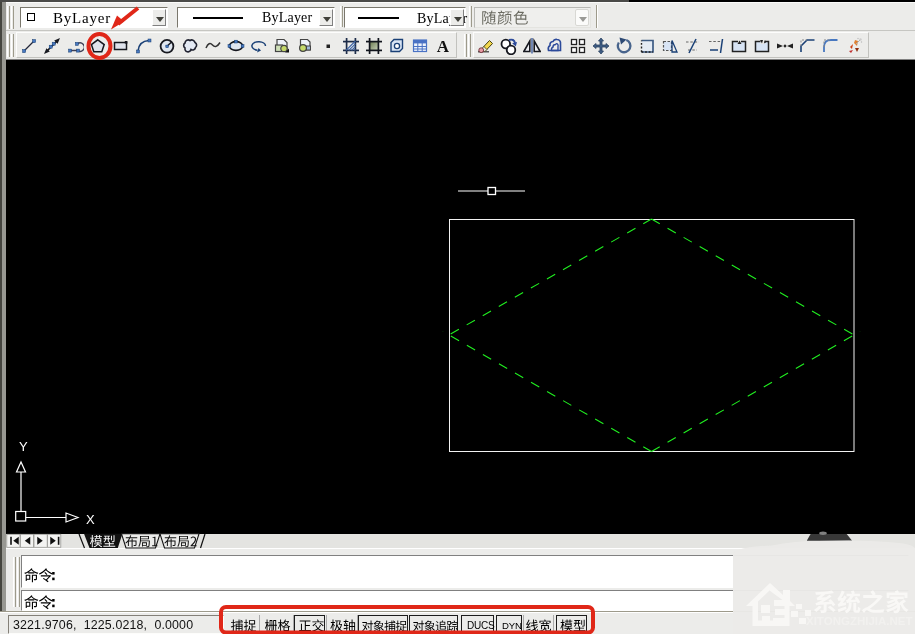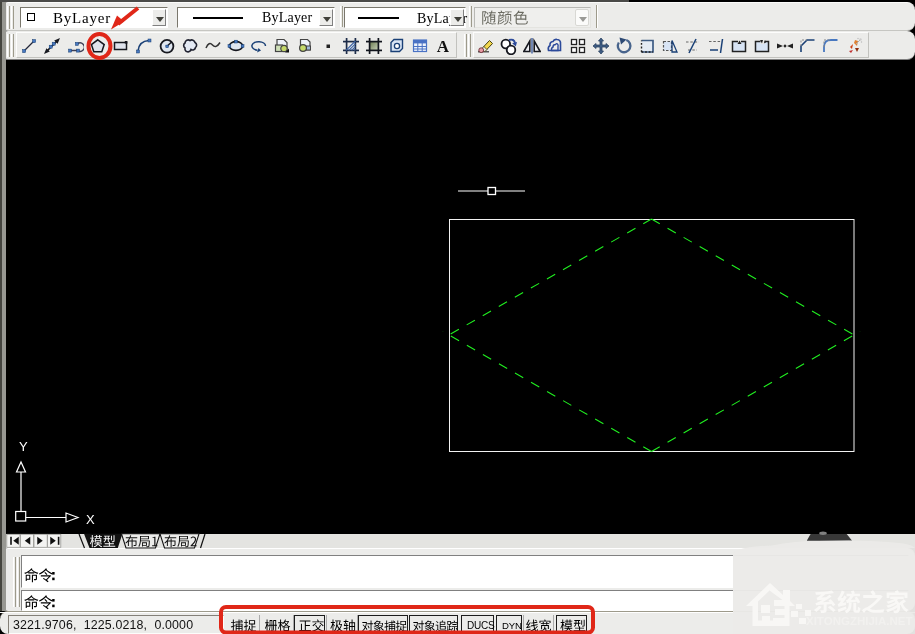--- a/index.html
+++ b/index.html
@@ -1,17 +1,17 @@
 <!DOCTYPE html>
 <html><head><meta charset="utf-8"><style>
 * { margin:0; padding:0; box-sizing:border-box; }
 body { width:915px; height:634px; position:relative; overflow:hidden; background:#000;
   font-family:"Liberation Sans",sans-serif; }
 .abs { position:absolute; }
-.gray { background:#ececea;border-radius:8px; }
+.gray { background:#ececea; }
 .sunk { border:1px solid; border-color:#848078 #fdfdfb #fdfdfb #848078; }
 .ddfield { position:absolute; top:7px; height:21px; background:#fff; border:1px solid;
   border-color:#7a776c #fff #fff #7a776c; }
 .ddarrow { position:absolute; right:1px; top:1px; width:14px; height:17px; background:#ececea;
   border:1px solid; border-color:#fff #808080 #808080 #fff; }
 .ddarrow:after { content:""; position:absolute; left:3px; top:7px; border:4px solid transparent; border-top:5px solid #40403a; }
 .ddgray:after { border-top-color:#9a9a96 !important; }
 .serif { font-family:"Liberation Serif",serif; font-size:14px; color:#000; letter-spacing:0.2px;margin-left:15px; }
 </style></head><body>
 

